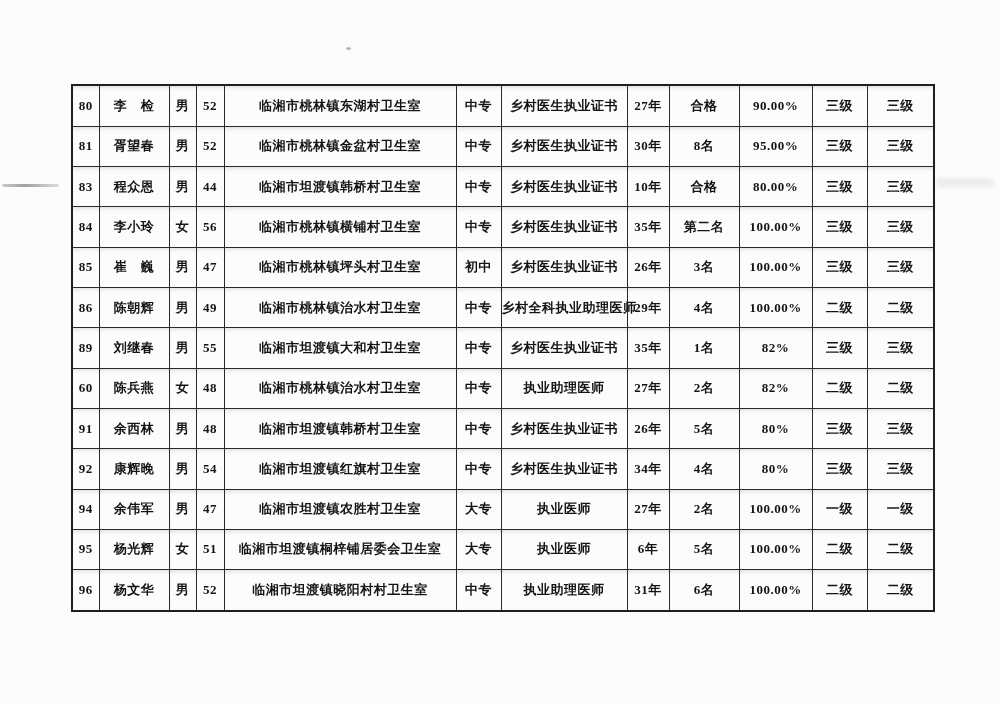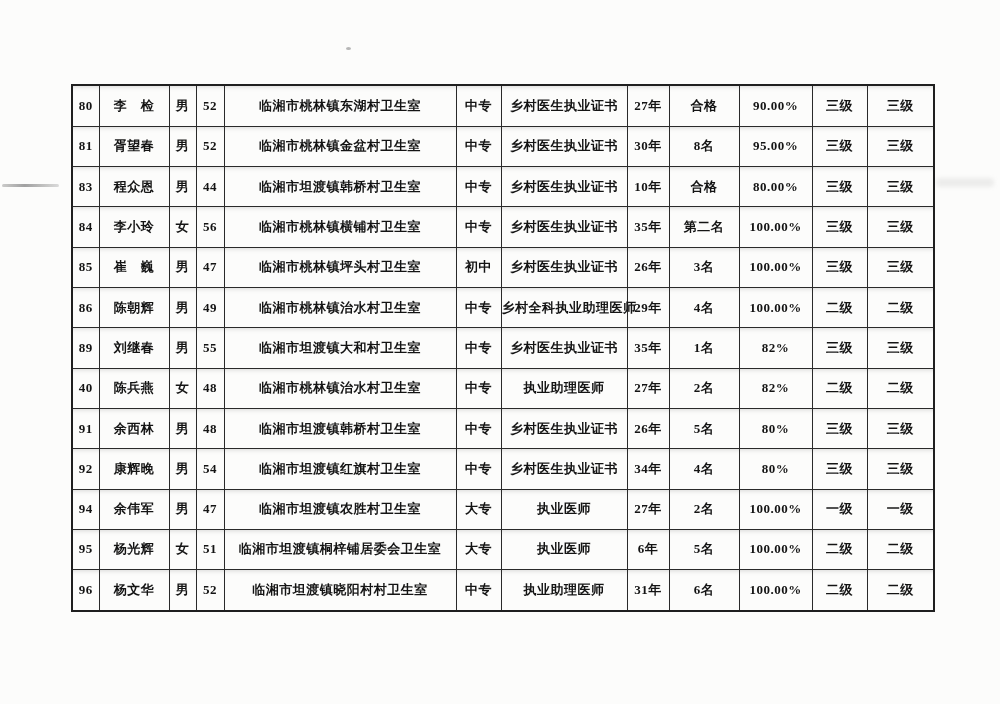--- a/index.html
+++ b/index.html
@@ -202,21 +202,21 @@
           <td class="col-workplace">临湘市坦渡镇大和村卫生室</td>
           <td class="col-education">中专</td>
           <td class="col-certificate">乡村医生执业证书</td>
           <td class="col-years">35年</td>
           <td class="col-rank">1名</td>
           <td class="col-score">82%</td>
           <td class="col-level1">三级</td>
           <td class="col-level2">三级</td>
         </tr>
         <tr>
-          <td class="col-no">40</td>
+          <td class="col-no">60</td>
           <td class="col-name">陈兵燕</td>
           <td class="col-gender">女</td>
           <td class="col-age">48</td>
           <td class="col-workplace">临湘市桃林镇治水村卫生室</td>
           <td class="col-education">中专</td>
           <td class="col-certificate">执业助理医师</td>
           <td class="col-years">27年</td>
           <td class="col-rank">2名</td>
           <td class="col-score">82%</td>
           <td class="col-level1">二级</td>

